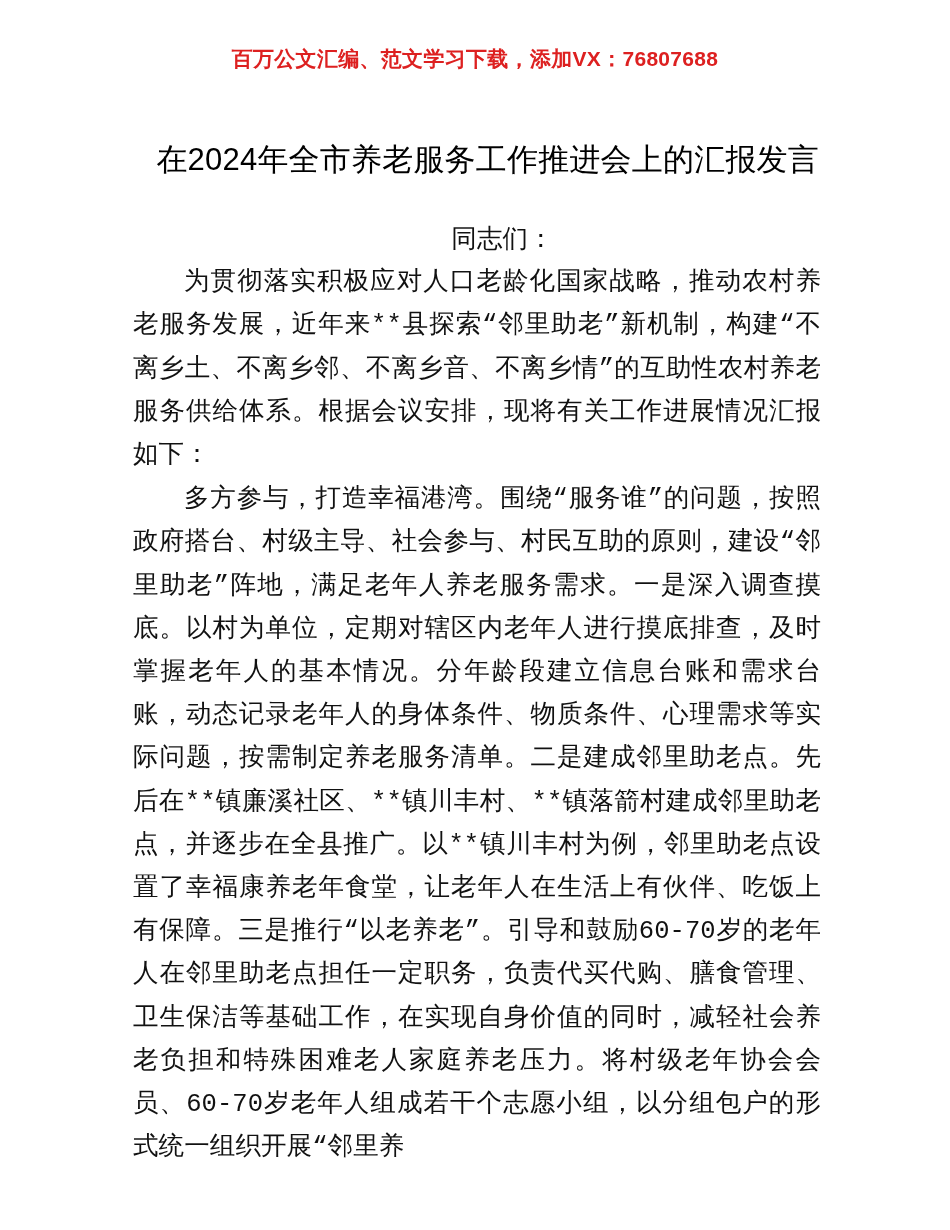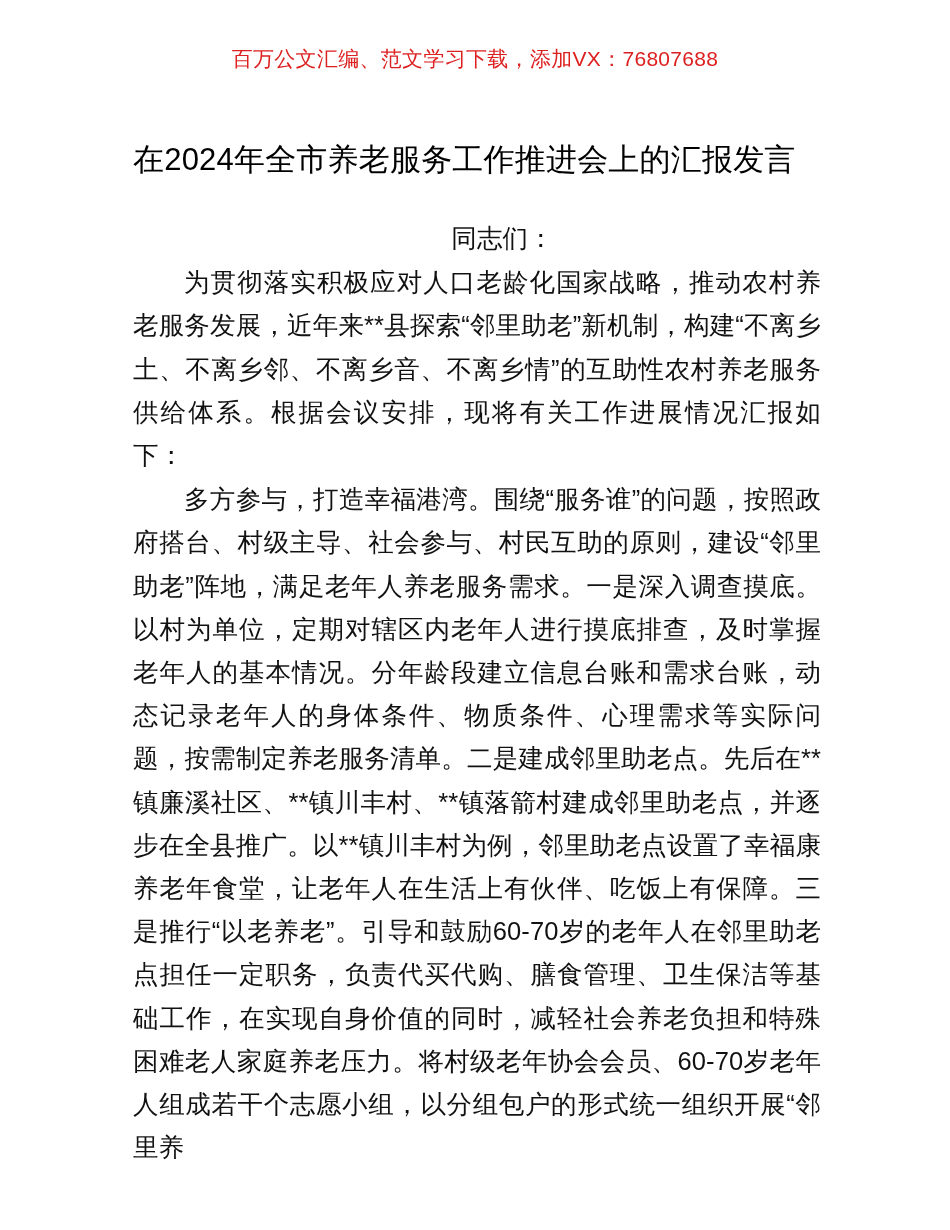--- a/index.html
+++ b/index.html
@@ -26,34 +26,34 @@
   }
 
   
   .promo-banner {
     position: absolute;
     top: 44px;
     left: 0;
     width: 950px;
     text-align: center;
     font-size: 21px;
-    font-weight: 400;
+    font-weight: 700;
     letter-spacing: 0.3px;
     color: #dd2020;
     line-height: 30px;
     white-space: nowrap;
   }
 
   
   .doc-title {
     position: absolute;
     top: 112px;
     left: 133px;
     width: 686px;
-    text-align: left;
+    text-align: right;
     font-size: 31px;
     font-weight: 400;
     line-height: 54px;
     letter-spacing: 0.2px;
     color: #000000;
   }
 
   
   .doc-body {
     position: absolute;
@@ -69,20 +69,21 @@
     text-align: justify;
     text-justify: inter-ideograph;
     text-indent: 2em;
     letter-spacing: 0.1px;
     color: #111111;
     word-break: break-all;
   }
 
   .para + .para {
     margin-top: 1px;
+    font-family: Liberation Mono, monospace;
   }
 
   
   .para.salutation {
     text-align: center;
   }
   
   .para.clipped {
     text-align: justify;
   }

